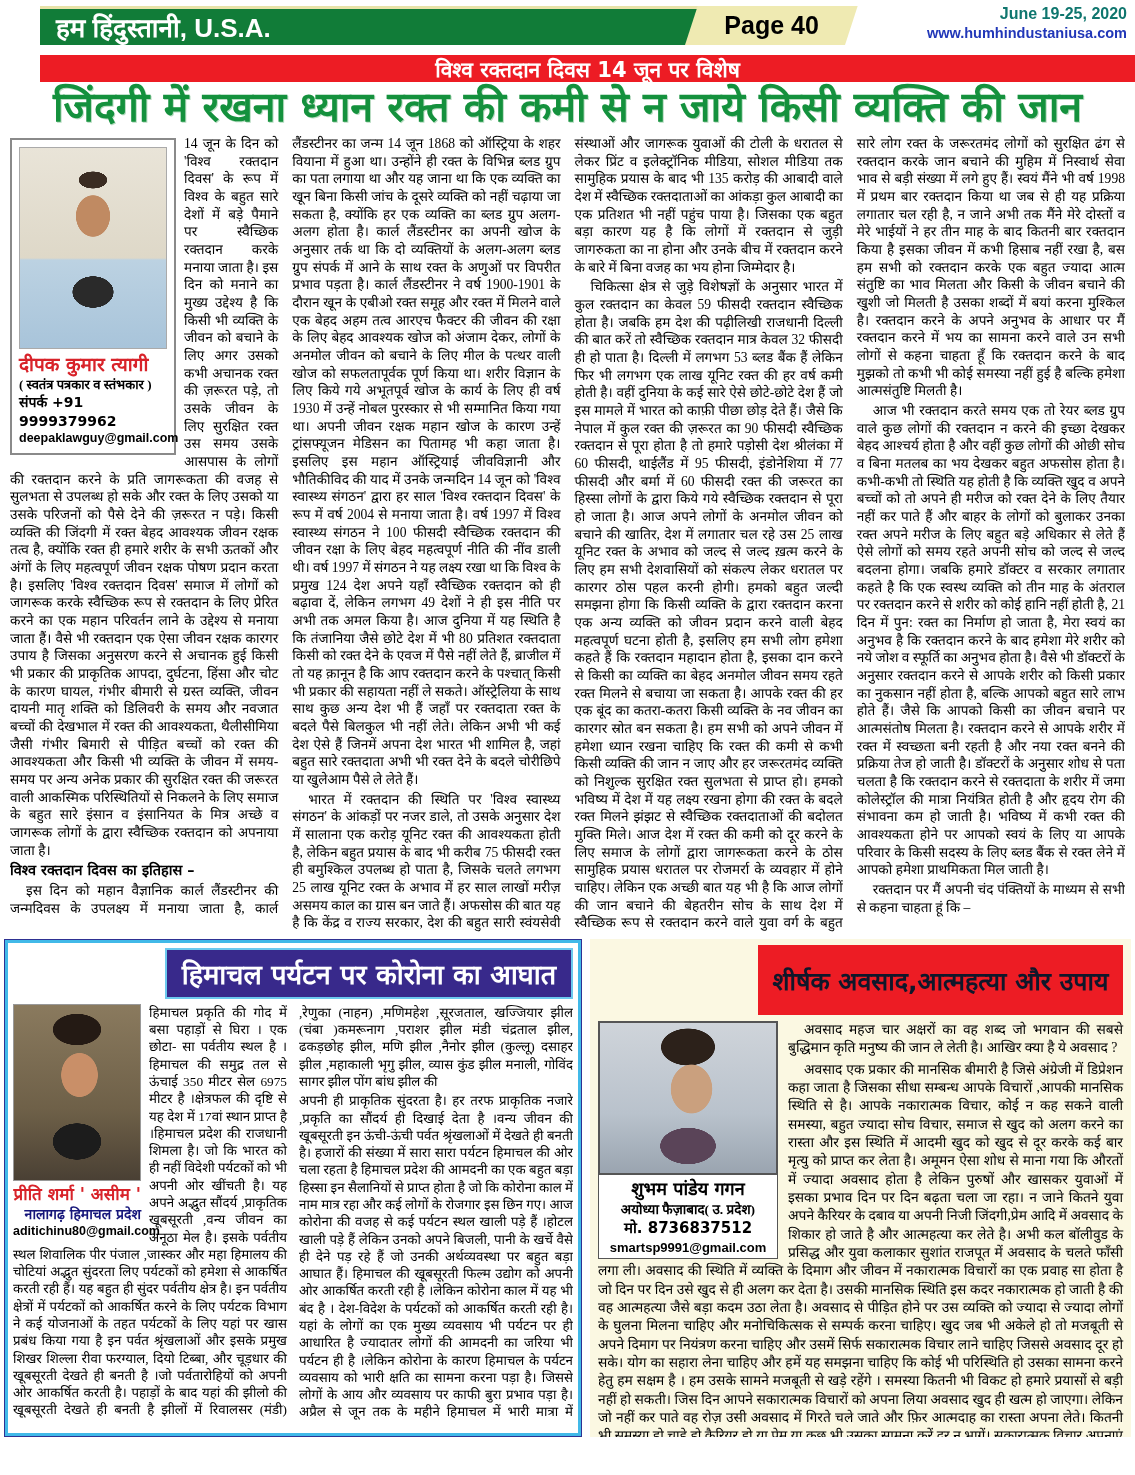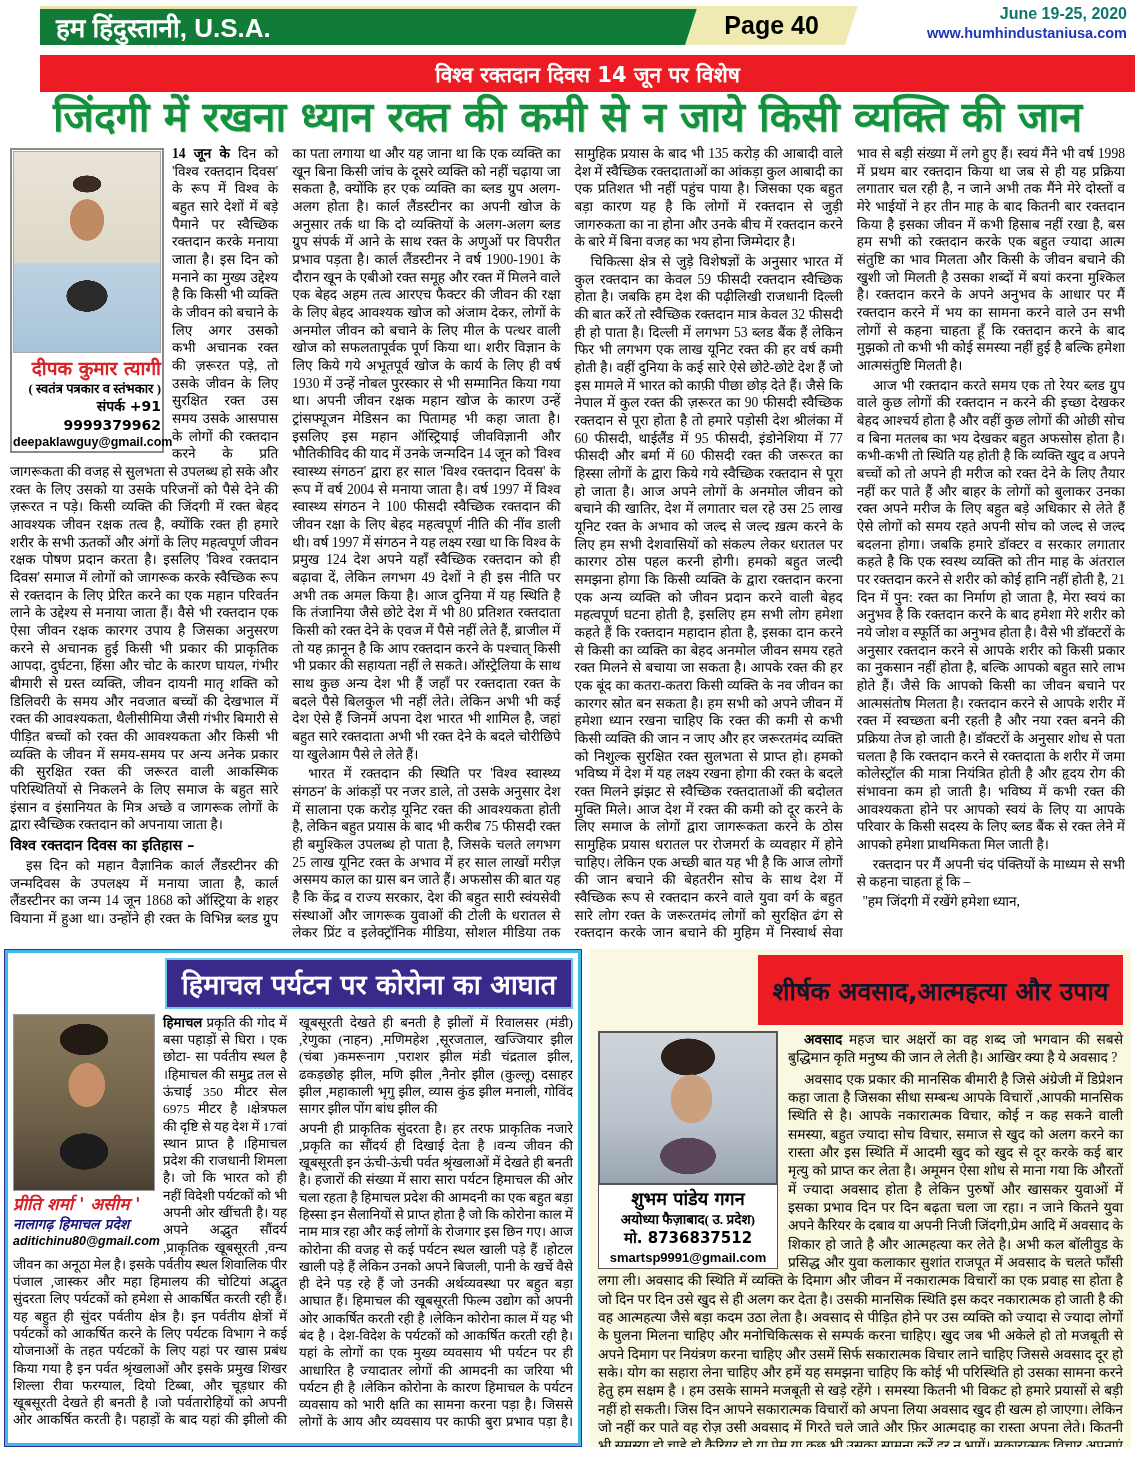--- a/index.html
+++ b/index.html
@@ -13,56 +13,56 @@
                    font-family:"Liberation Sans","DejaVu Sans",sans-serif;}
   .pagebadge{position:absolute;right:0;top:-3px;height:39px;width:160px;background:#efeab2;
              transform:skewX(-18deg);transform-origin:bottom;display:flex;align-items:center;justify-content:center;}
   .pagebadge span{transform:skewX(18deg);font-weight:bold;font-size:25px;color:#000;
                   font-family:"Liberation Sans","DejaVu Sans",sans-serif;}
   .hdr-right{position:absolute;right:8px;top:4px;text-align:right;line-height:1.25;
              font-family:"Liberation Sans","DejaVu Sans",sans-serif;}
   .hdr-date{color:#0f766e;font-weight:bold;font-size:16px;}
   .hdr-site{color:#2137b8;font-weight:bold;font-size:14.5px;}
   
-  .special{margin:4px 0 0 40px;height:37px;background:#ed1c24;color:#fff;font-weight:bold;
+  .special{margin:4px 0 0 40px;height:27px;background:#ed1c24;color:#fff;font-weight:bold;
            font-size:21px;display:flex;align-items:center;justify-content:center;
            font-family:"DejaVu Sans","Liberation Sans",sans-serif;}
   .headline{margin:3px 6px 2px 6px;text-align:center;color:#14913d;font-weight:bold;font-size:41px;
             line-height:1.12;font-family:"DejaVu Sans","Liberation Sans",sans-serif;
             text-shadow:1px 1px 0 #b8dcc2;}
   
   .article{margin:4px 10px 0 10px;height:798px;overflow:hidden;
            column-count:4;column-gap:14px;text-align:justify;font-size:13.6px;line-height:1.3;}
   .article p{margin:0 0 2px 0;text-indent:16px;}
   .article p.nofirst{text-indent:0;}
-  .lead-bold{font-weight:bold;}
+  .lead-bold{font-weight:normal;}
   .subhead{font-weight:bold;font-size:14.5px;margin:2px 0;font-family:"DejaVu Sans",sans-serif;}
   .poem{font-weight:normal;margin:2px 0 14px 6px;line-height:1.35;}
   .authorbox{float:left;width:148px;margin:3px 8px 3px 0;border:2px solid #8a8a8a;background:#fff;
-             padding:1px;text-align:right;}
+             padding:7px;text-align:left;}
   .aphoto{height:200px;border:1px solid #aaa;
           background:
             radial-gradient(ellipse 34px 26px at 50% 72%, #2a2a2a 60%, transparent 61%),
             radial-gradient(ellipse 28px 34px at 50% 34%, #c08a62 60%, transparent 62%),
             radial-gradient(ellipse 20px 12px at 50% 16%, #3a2c22 70%, transparent 72%),
             linear-gradient(180deg,#e9e4d8 0%,#ded8c8 55%,#bcd2e2 56%,#a8c4da 100%);}
   .aname{color:#d8232a;font-weight:bold;font-size:19px;margin-top:3px;font-family:"DejaVu Sans",sans-serif;}
   .arole{font-weight:bold;font-size:13px;}
   .acontact{font-weight:bold;font-size:14px;font-family:"DejaVu Sans",sans-serif;}
   .aemail{font-weight:bold;font-size:12.5px;font-family:"Liberation Sans",sans-serif;}
   
   .bottom{display:flex;margin:6px 4px 0 4px;gap:8px;}
   .him{width:578px;height:498px;border:1px solid #2e3192;box-shadow:inset 0 0 0 3px #41b9e8;
        padding:8px;box-sizing:border-box;overflow:hidden;position:relative;background:#fff;}
   .him-hd{margin-left:152px;background:#38298b;border:2px solid #6cc9ee;color:#fff;text-align:center;
           font-weight:bold;font-size:27px;padding:5px 2px;font-family:"DejaVu Sans",sans-serif;}
   .him-body{margin-top:5px;column-count:2;column-gap:12px;text-align:justify;
             font-size:13.3px;line-height:1.3;height:430px;overflow:hidden;}
   .him-body p{margin:0 0 2px 0;}
-  .pbox{float:left;width:142px;margin:0 8px 4px 0;text-align:left;font-style:italic;}
+  .pbox{float:left;width:128px;margin:0 8px 4px 0;text-align:right;}
   .pphoto{height:175px;border:1px solid #999;
           background:
             radial-gradient(ellipse 40px 30px at 50% 78%, #1c1c1c 60%, transparent 61%),
             radial-gradient(ellipse 30px 36px at 52% 40%, #c98f68 60%, transparent 62%),
             radial-gradient(ellipse 34px 22px at 50% 14%, #241a14 70%, transparent 72%),
             linear-gradient(180deg,#8a7a5e 0%,#6e6048 60%,#4a4034 100%);}
   .pname{color:#d8232a;font-weight:bold;font-size:17px;margin-top:2px;font-family:"DejaVu Sans",sans-serif;}
   .pplace{color:#16167a;font-weight:bold;font-size:14px;font-family:"DejaVu Sans",sans-serif;}
   .pemail{font-weight:bold;font-size:12.5px;font-family:"Liberation Sans",sans-serif;}
   .avs{flex:1;height:498px;background:#fbf8e2;padding:6px 8px;box-sizing:border-box;overflow:hidden;}

